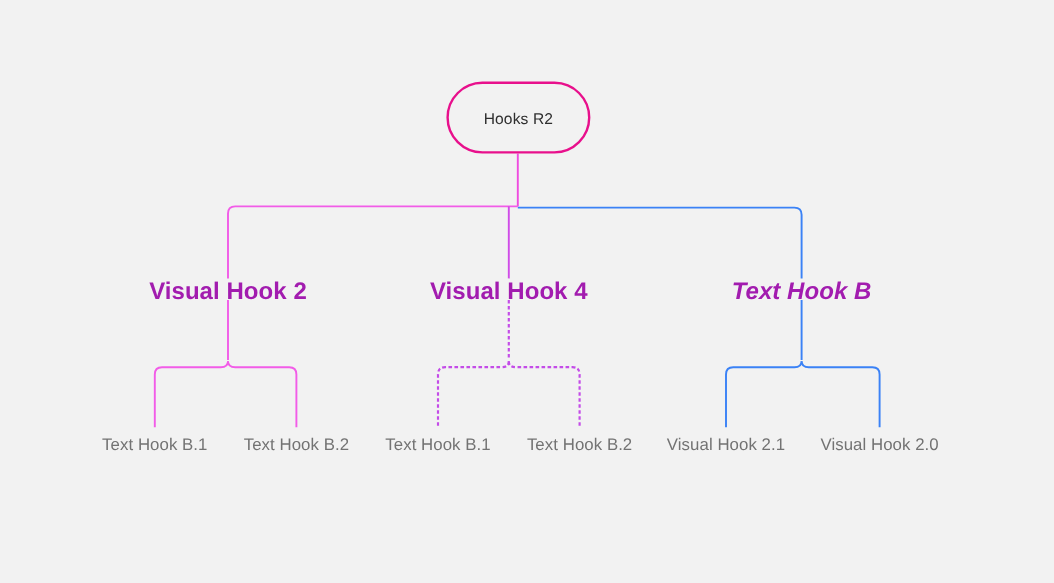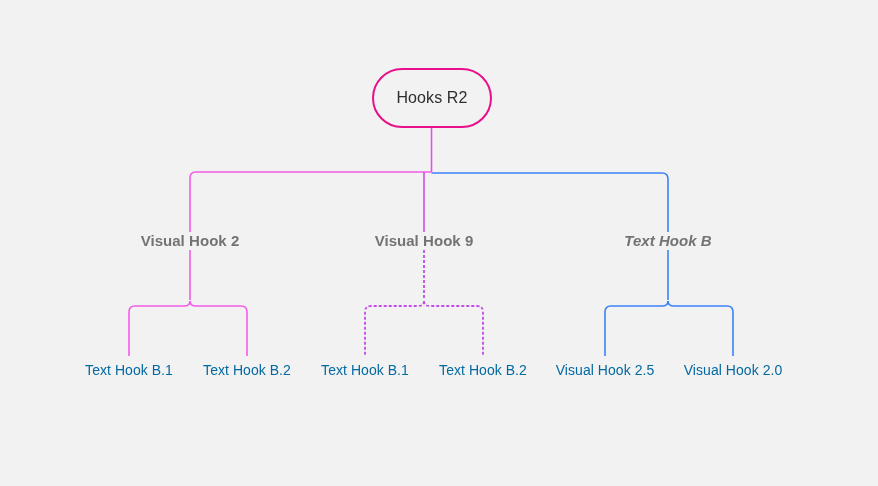--- a/index.html
+++ b/index.html
@@ -38,32 +38,32 @@
   .root-node {
     position: absolute;
     box-sizing: border-box;
     display: flex;
     align-items: center;
     justify-content: center;
     border: 2px solid #e8108c;
     border-radius: 34px;
     background: #f2f2f2;
     color: #2e2e2e;
-    font-size: 16px;
+    font-size: 13px;
     letter-spacing: 0.1px;
   }
   .level2-label {
-    color: #737373;
-    font-size: 15px;
+    color: #a21caf;
+    font-size: 20px;
     font-weight: bold;
     letter-spacing: 0.05px;
     text-align: right;
   }
   .leaf-label {
-    color: #0369a1;
+    color: #737373;
     font-size: 14px;
     font-weight: normal;
     letter-spacing: 0.05px;
   }
 </style>
 </head>
 <body>
 
 <div id="mindmap-canvas">
 
@@ -91,40 +91,40 @@
   </svg>
 
   <div class="root-node" style="left:372px; top:68px; width:120px; height:60px;">
     <span>Hooks R2</span>
   </div>
 
   <div class="node-label level2-label" style="left:190px; top:232px;">
     <span>Visual Hook 2</span>
   </div>
   <div class="node-label level2-label" style="left:424px; top:232px;">
-    <span>Visual Hook 9</span>
+    <span>Visual Hook 4</span>
   </div>
   <div class="node-label level2-label" style="left:668px; top:232px;font-style:italic;">
     <span>Text Hook B</span>
   </div>
 
   <div class="node-label leaf-label" style="left:129px; top:362px;">
     <span>Text Hook B.1</span>
   </div>
   <div class="node-label leaf-label" style="left:247px; top:362px;">
     <span>Text Hook B.2</span>
   </div>
 
   <div class="node-label leaf-label" style="left:365px; top:362px;">
     <span>Text Hook B.1</span>
   </div>
   <div class="node-label leaf-label" style="left:483px; top:362px;">
     <span>Text Hook B.2</span>
   </div>
 
   <div class="node-label leaf-label" style="left:605px; top:362px;">
-    <span>Visual Hook 2.5</span>
+    <span>Visual Hook 2.1</span>
   </div>
   <div class="node-label leaf-label" style="left:733px; top:362px;">
     <span>Visual Hook 2.0</span>
   </div>
 
 </div>
 
 </body></html>

